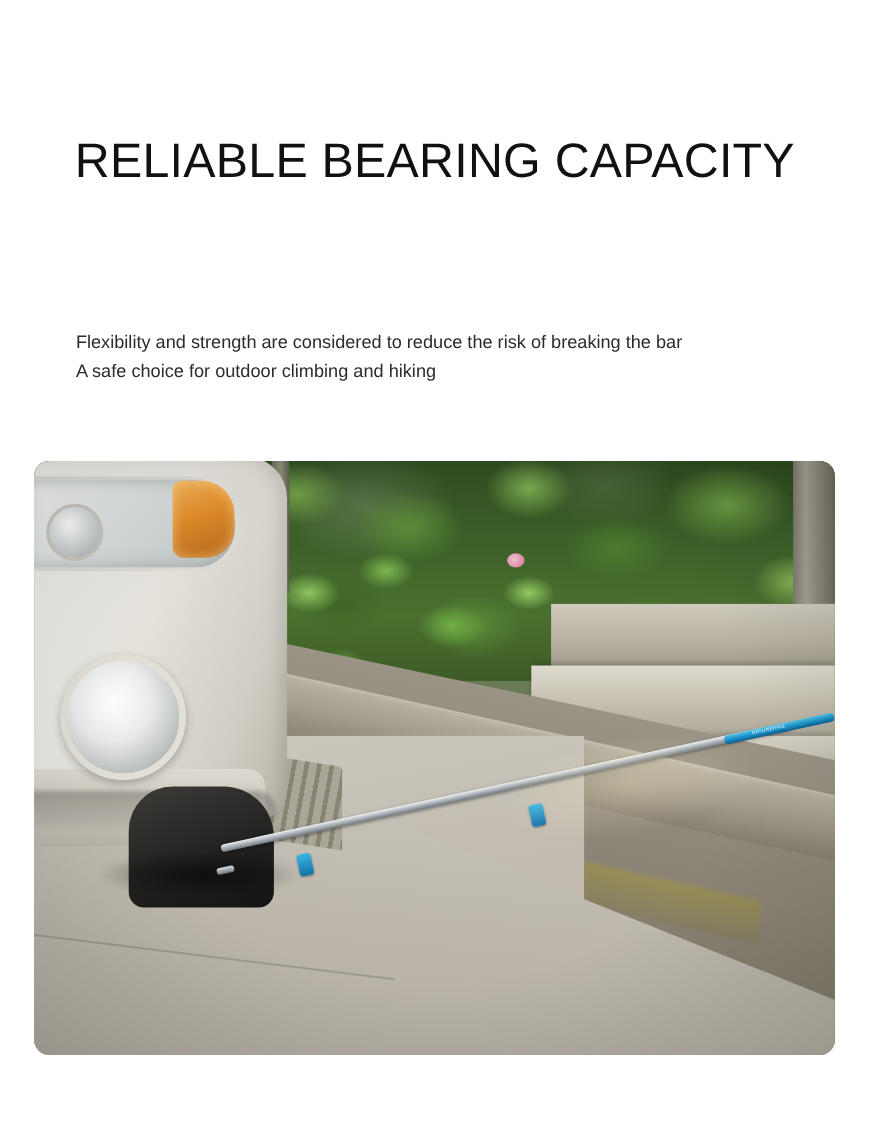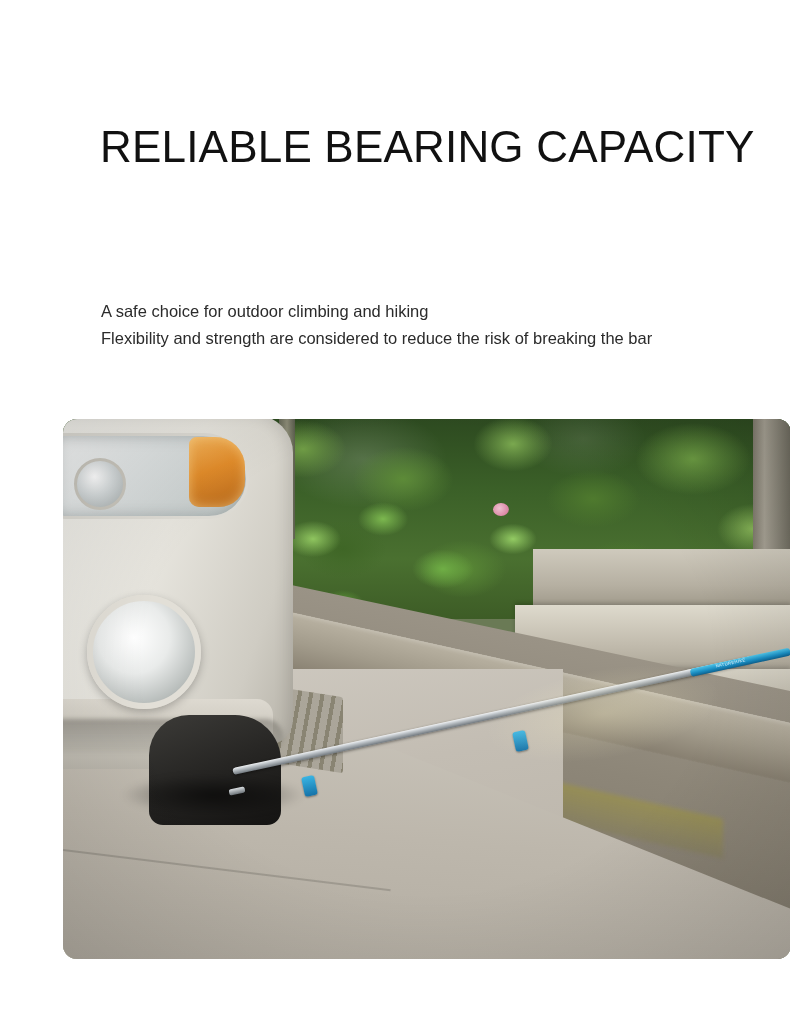--- a/index.html
+++ b/index.html
@@ -14,21 +14,20 @@
     color: #1a1a1a;
     position: relative;
     overflow: hidden;
   }
   .page {
     width: 682px;
     height: 1021px;
     position: relative;
     background: #ffffff;
     box-sizing: border-box;
-    margin-left: 32px;
   }
   .headline {
     position: absolute;
     left: 68px;
     top: 118px;
     width: 690px;
     font-size: 44px;
     line-height: 1.32;
     font-weight: 400;
     letter-spacing: 0.2px;
@@ -348,22 +347,22 @@
 </head>
 <body>
 
 <div class="page">
 
   <div class="headline">
     <span class="line">RELIABLE BEARING CAPACITY</span>
   </div>
 
   <div class="subtext">
+    <span class="sline">Flexibility and strength are considered to reduce the risk of breaking the bar</span>
     <span class="sline">A safe choice for outdoor climbing and hiking</span>
-    <span class="sline">Flexibility and strength are considered to reduce the risk of breaking the bar</span>
   </div>
 
   <div class="photo-frame">
     <div class="photo">
 
       <div class="bg-hedge"></div>
       <div class="bg-hedge2"></div>
       <div class="bg-shrub-mid"></div>
       <div class="flower"></div>
       <div class="post2"></div>

